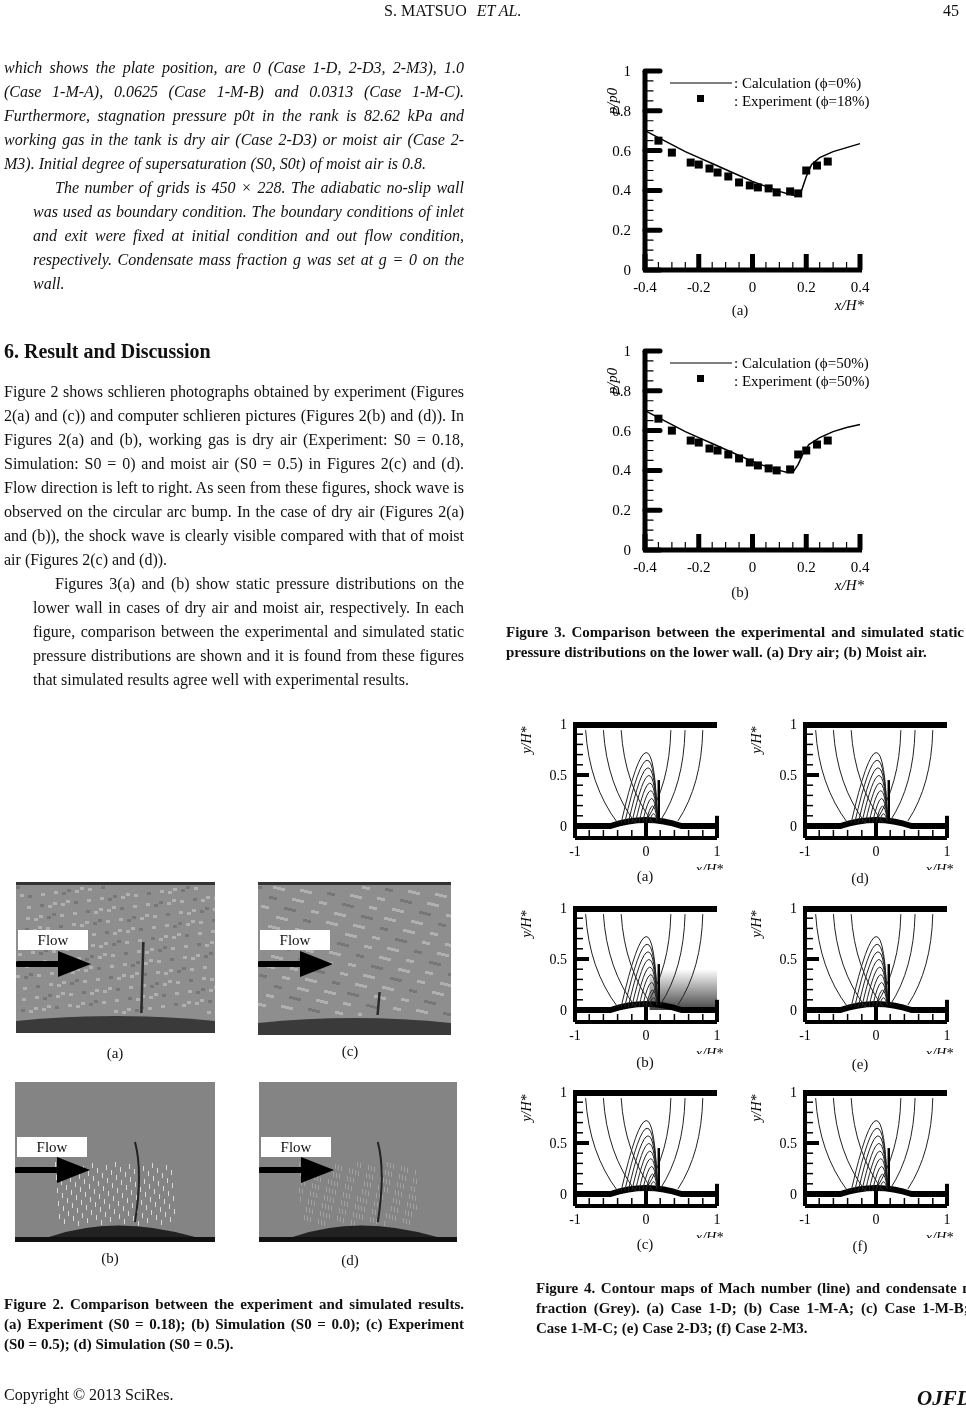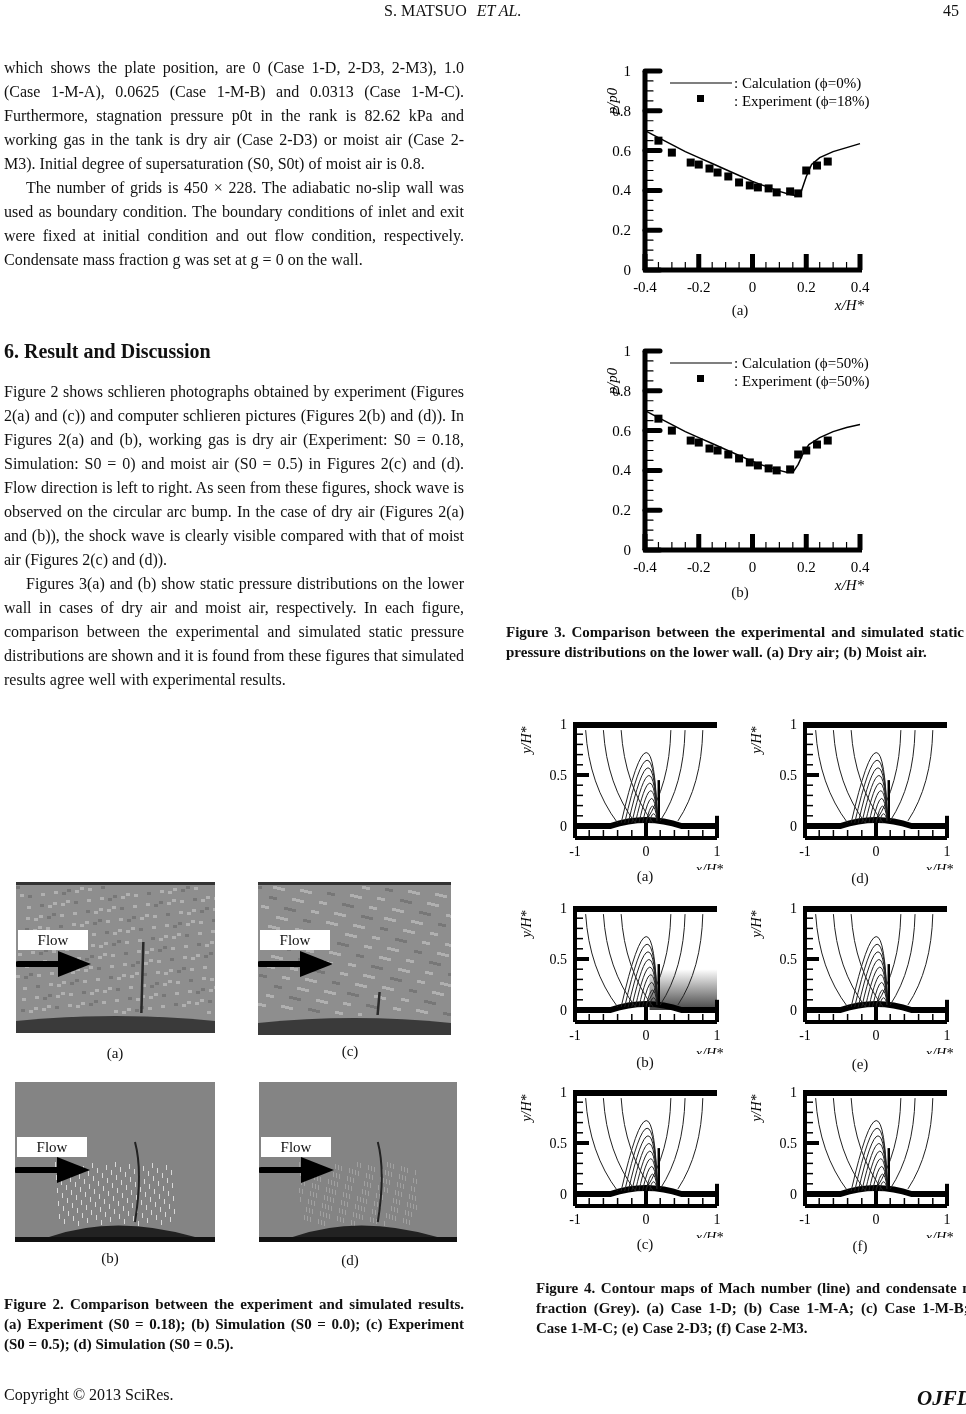--- a/index.html
+++ b/index.html
@@ -4,22 +4,22 @@
 <style>
   html, body { margin:0; padding:0; background:#fff; }
   body { width:966px; height:1414px; position:relative; overflow:hidden;
          font-family:"Liberation Serif", "DejaVu Serif", serif; color:#111; }
   .hdr { position:absolute; top:2px; left:0; width:966px; height:24px; font-size:16px; }
   .hdr .auth { position:absolute; left:384px; top:0; }
   .hdr .auth i { margin-left:10px; }
   .hdr .pg { position:absolute; left:943px; top:0;text-align:center; }
   .col { position:absolute; font-size:16px; line-height:24px; text-align:justify; }
   .col p { margin:0; }
-  .col p.ind { text-indent:22px; }
-  .lcol { left:4px; top:56px; width:460px; }
+  .col p.ind { text-indent:22px;margin-left:29px; }
+  .lcol { left:4px; top:56px; width:460px;font-style:italic; }
   .sec { position:absolute; left:4px; top:340px; font-size:20px; font-weight:bold; }
   .lcol2 { left:4px; top:380px; width:460px; }
   .cap { position:absolute; font-size:15px; font-weight:bold; line-height:20px; text-align:justify; }
   .footer-l { position:absolute; left:4px; top:1386px; font-size:16px;text-align:right; }
   .footer-r { position:absolute; left:917px; top:1386px; font-size:21px; font-weight:bold; font-style:italic; }
   .sublabel { position:absolute; font-size:15px; text-align:center; }
   .chart { position:absolute; }
   .chart svg text { font-family:"Liberation Serif", serif; }
   .photo { position:absolute; overflow:hidden; }
   .flowbox { position:absolute; background:#fff; font-size:15px; padding:0 4px; width:62px; height:20px; line-height:20px; text-align:center; }

